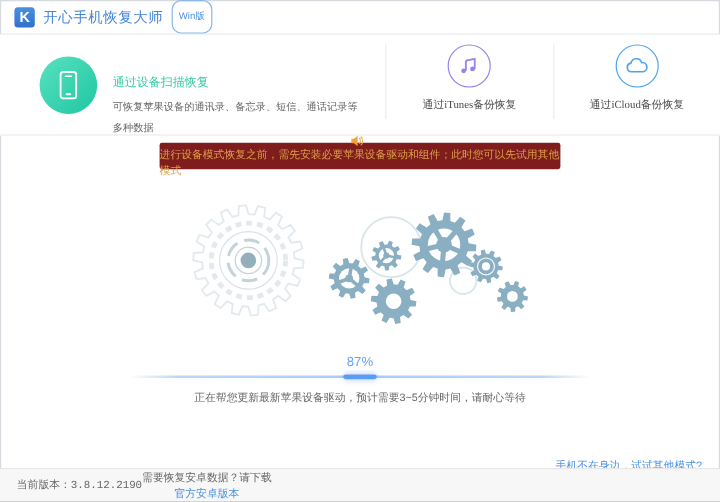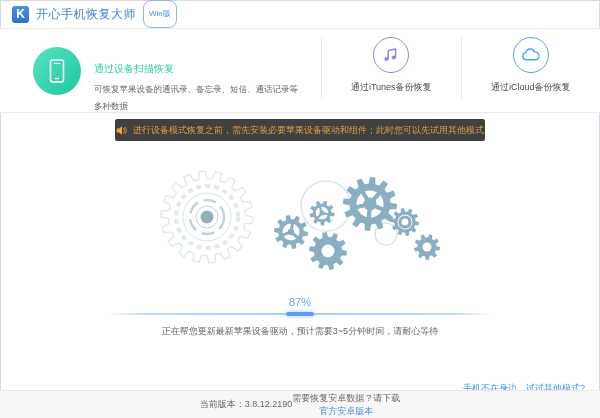--- a/index.html
+++ b/index.html
@@ -31,37 +31,37 @@
   .green-circle{width:48px;height:48px;border-radius:50%;flex:none;
     background:linear-gradient(135deg,#58e2c0,#1fc6a2);display:flex;align-items:center;justify-content:center;}
   .device-text{margin-left:13px;width:208px;margin-top:36px;}
   .device-title{font-size:10px;color:#35cda6;margin-bottom:5px;}
   .device-desc{font-size:8.5px;color:#666;line-height:1.95;}
   .vdivider{width:1px;height:62px;background:#ebebeb;margin-top:8px;flex:none;}
   .mode-col{flex:1;display:flex;flex-direction:column;align-items:center;padding-top:8px;cursor:pointer;}
   .ring-circle{width:36px;height:36px;border-radius:50%;display:flex;align-items:center;justify-content:center;border:1px solid;}
   .itunes-ring{border-color:#9184ea;}
   .icloud-ring{border-color:#4ba5f0;}
-  .mode-label{font-size:9px;color:#4a4a4a;margin-top:8px;}
+  .mode-label{font-size:9px;color:#4a4a4a;margin-top:8px;font-family:Liberation Serif, serif;}
   
-  .notice{width:370px;height:22px;margin:6px auto 0;background:#404040;border-radius:2px;
-    display:flex;align-items:center;justify-content:center;font-size:9px;color:#df9f4a;}
+  .notice{width:334px;height:22px;margin:6px auto 0;background:#7f1d1d;border-radius:2px;
+    display:flex;align-items:center;justify-content:center;font-size:9px;color:#df9f4a;flex-direction:column;}
   .notice svg{margin-right:6px;flex:none;}
   
   .gears{display:block;margin:29px auto 0;}
   .pct{margin-top:6px;text-align:center;font-size:11px;color:#68a3f2;height:13px;}
   .track{width:384px;height:2px;margin:4px auto 0;position:relative;border-radius:1px;
     background:linear-gradient(90deg,rgba(160,200,245,0) 0%,#bcd8f7 10%,#a9cdf5 50%,#bcd8f7 90%,rgba(160,200,245,0) 100%);}
   .track-head{position:absolute;left:50%;top:50%;transform:translate(-50%,-50%);width:28px;height:4px;border-radius:2px;
     background:#5e9cf2;box-shadow:0 0 5px rgba(90,150,240,.55);}
   .status{margin-top:10px;text-align:center;font-size:9px;color:#666;}
   .other-link{position:absolute;right:15px;top:382px;font-size:9px;color:#4a90e2;cursor:pointer;}
   
   .footer{position:absolute;left:0;right:0;bottom:0;height:28px;background:#f7f7f7;border-top:1px solid #e8e8e8;
-    display:flex;align-items:center;justify-content:center;padding:0 14px;font-size:9px;color:#666;}
+    display:flex;align-items:center;justify-content:flex-start;padding:0 14px;font-size:9px;color:#666;font-family:Liberation Mono, monospace;}
   .footer .dl{display:flex;align-items:center;flex-direction:column;}
   .android-link{color:#4a90e2;cursor:pointer;}
 </style>
 </head>
 <body>
 
 <div class="window">
 
   <div class="titlebar">
     <div class="brand">

